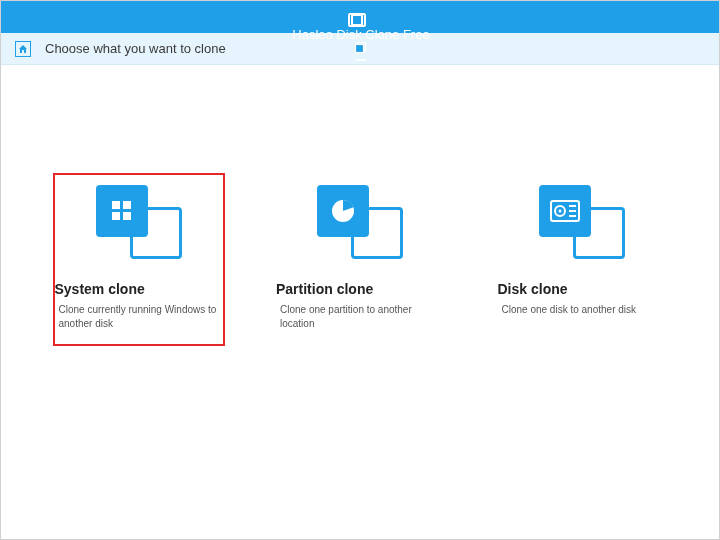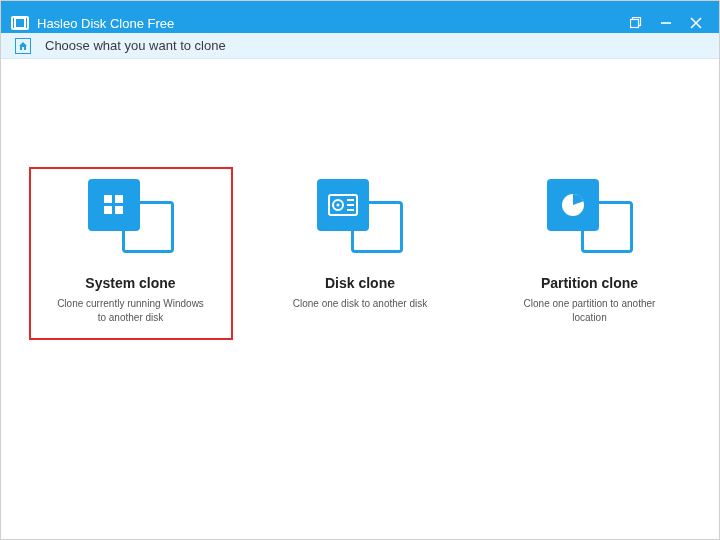--- a/index.html
+++ b/index.html
@@ -11,20 +11,21 @@
     overflow: hidden;
     border: 1px solid #d0d0d0;
   }
   .titlebar {
     background: #1e9fe8;
     height: 32px;
     display: flex;
     align-items: center;
     padding: 12px 8px 0 10px;
     color: #fff;
+    flex-direction: column;
   }
   .titlebar .app-icon {
     width: 18px; height: 14px;
     border: 2px solid #fff;
     border-radius: 2px;
     display: inline-flex;
     align-items: center;
     justify-content: center;
     margin-right: 8px;
   }
@@ -43,21 +44,21 @@
     width: 30px; height: 32px;
     display: flex;
     align-items: center;
     justify-content: center;
     cursor: pointer;
     color: #fff;
     font-size: 14px;
   }
   .subheader {
     background: #e6f4fd;
-    height: 26px;
+    height: 32px;
     display: flex;
     align-items: center;
     padding: 0 14px;
     border-bottom: 1px solid #d4e9f6;
     color: #3a3a3a;
     font-size: 13px;
   }
   .subheader .home-icon {
     width: 16px; height: 16px;
     border: 1px solid #1e9fe8;
@@ -65,24 +66,24 @@
     margin-right: 14px;
   }
   .subheader .home-icon svg { display:block; }
   .content {
     padding-top: 110px;
     display: flex;
     justify-content: space-evenly;
     align-items: flex-start;
   }
   .option-card {
-    width: 200px;
-    text-align: center;
+    width: 168px;
+    text-align: left;
     cursor: pointer;
-    padding: 10px 20px 14px;
+    padding: 10px 0 14px;
   }
   .option-card.highlight {
     outline: 2px solid #e22828;
     outline-offset: 0;
   }
   .icon-stack {
     position: relative;
     width: 86px;
     height: 74px;
     margin: 0 auto 22px;
@@ -160,47 +161,47 @@
           <rect x="0" y="0" width="28" height="28" fill="none"></rect>
           <rect x="4" y="4" width="8" height="8" fill="#fff"></rect>
           <rect x="15" y="4" width="8" height="8" fill="#fff"></rect>
           <rect x="4" y="15" width="8" height="8" fill="#fff"></rect>
           <rect x="15" y="15" width="8" height="8" fill="#fff"></rect>
         </svg>
       </div>
     </div>
     <div class="option-title">System clone</div>
     <div class="option-desc">Clone currently running Windows to another disk</div>
+  </div>
+
+  <div class="option-card">
+    <div class="icon-stack">
+      <div class="sq back"></div>
+      <div class="sq front">
+        <svg width="30" height="30" viewBox="0 0 30 30">
+          <circle cx="15" cy="15" r="11" fill="#fff"></circle>
+          <path d="M15 15 L15 4 A11 11 0 0 1 25.4 11.3 Z" fill="#1e9fe8"></path>
+        </svg>
+      </div>
+    </div>
+    <div class="option-title">Partition clone</div>
+    <div class="option-desc">Clone one partition to another location</div>
   </div>
 
   <div class="option-card">
     <div class="icon-stack">
       <div class="sq back"></div>
       <div class="sq front">
         <svg width="30" height="22" viewBox="0 0 30 22">
           <rect x="1" y="1" width="28" height="20" rx="2" fill="none" stroke="#fff" stroke-width="2"></rect>
           <circle cx="10" cy="11" r="5" fill="none" stroke="#fff" stroke-width="2"></circle>
           <circle cx="10" cy="11" r="1.5" fill="#fff"></circle>
           <rect x="19" y="5" width="7" height="2" fill="#fff"></rect>
           <rect x="19" y="10" width="7" height="2" fill="#fff"></rect>
           <rect x="19" y="15" width="7" height="2" fill="#fff"></rect>
         </svg>
       </div>
     </div>
     <div class="option-title">Disk clone</div>
     <div class="option-desc">Clone one disk to another disk</div>
   </div>
 
-  <div class="option-card">
-    <div class="icon-stack">
-      <div class="sq back"></div>
-      <div class="sq front">
-        <svg width="30" height="30" viewBox="0 0 30 30">
-          <circle cx="15" cy="15" r="11" fill="#fff"></circle>
-          <path d="M15 15 L15 4 A11 11 0 0 1 25.4 11.3 Z" fill="#1e9fe8"></path>
-        </svg>
-      </div>
-    </div>
-    <div class="option-title">Partition clone</div>
-    <div class="option-desc">Clone one partition to another location</div>
-  </div>
-
 </div>
 
 </body></html>

